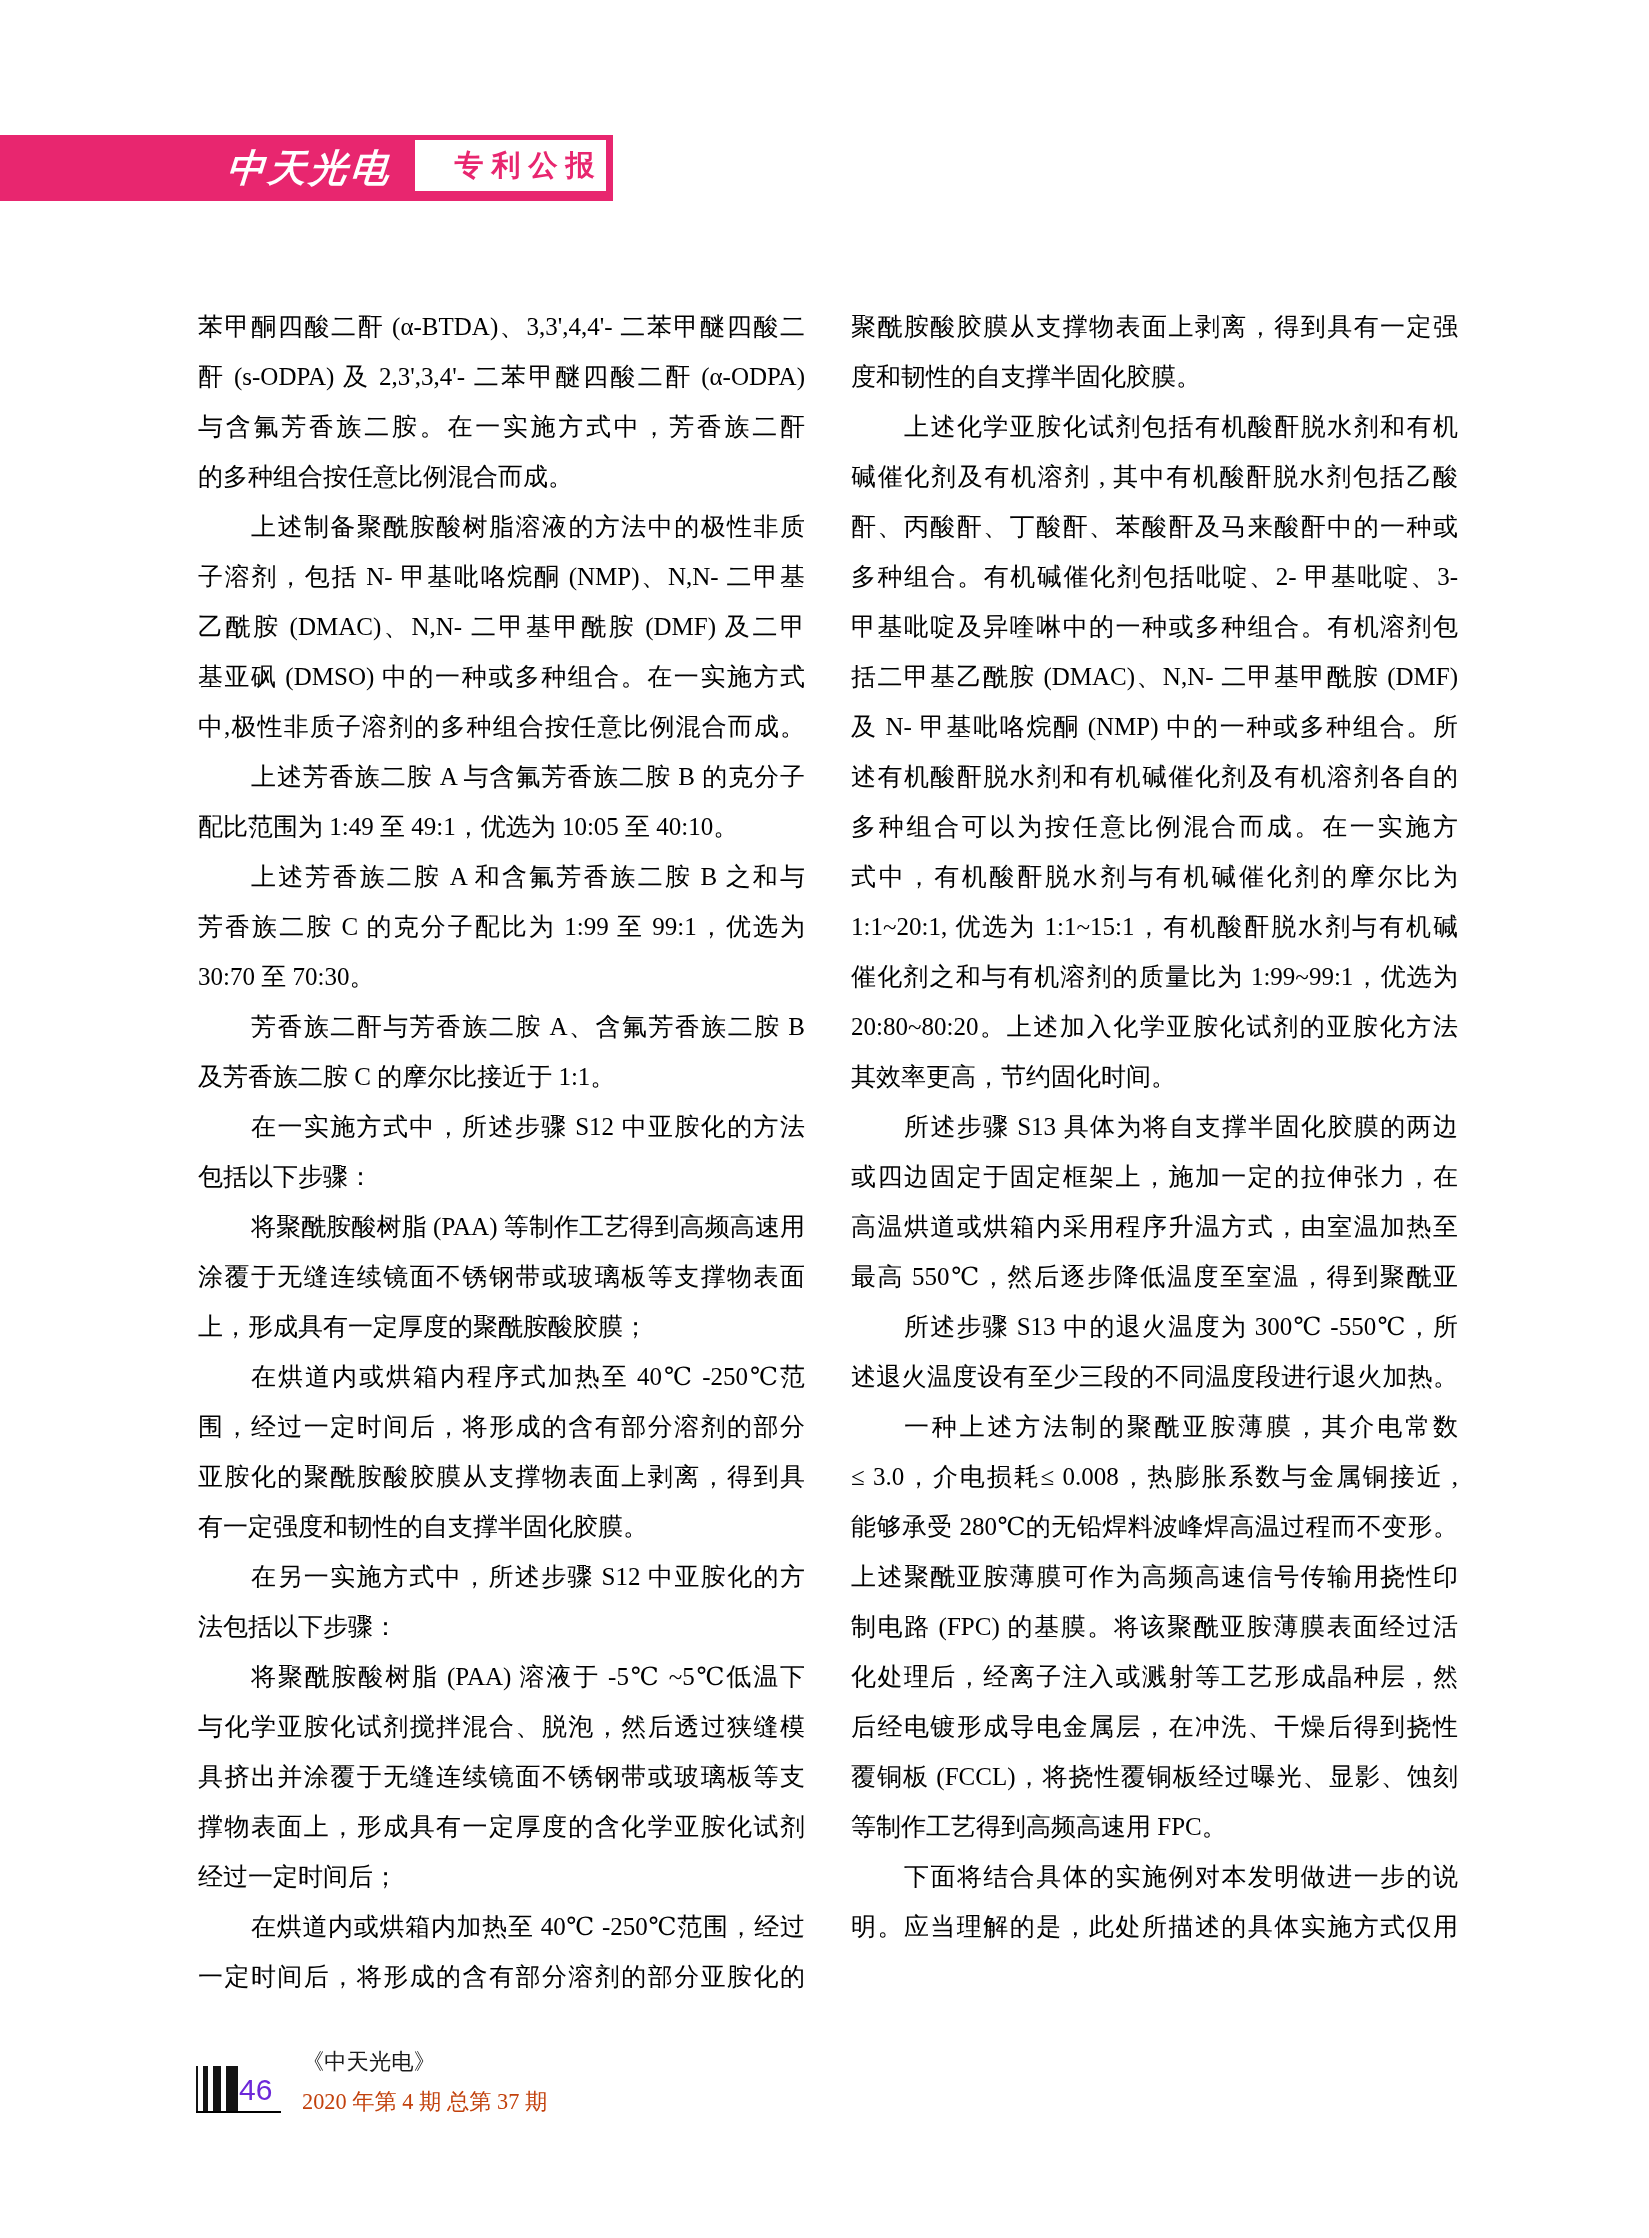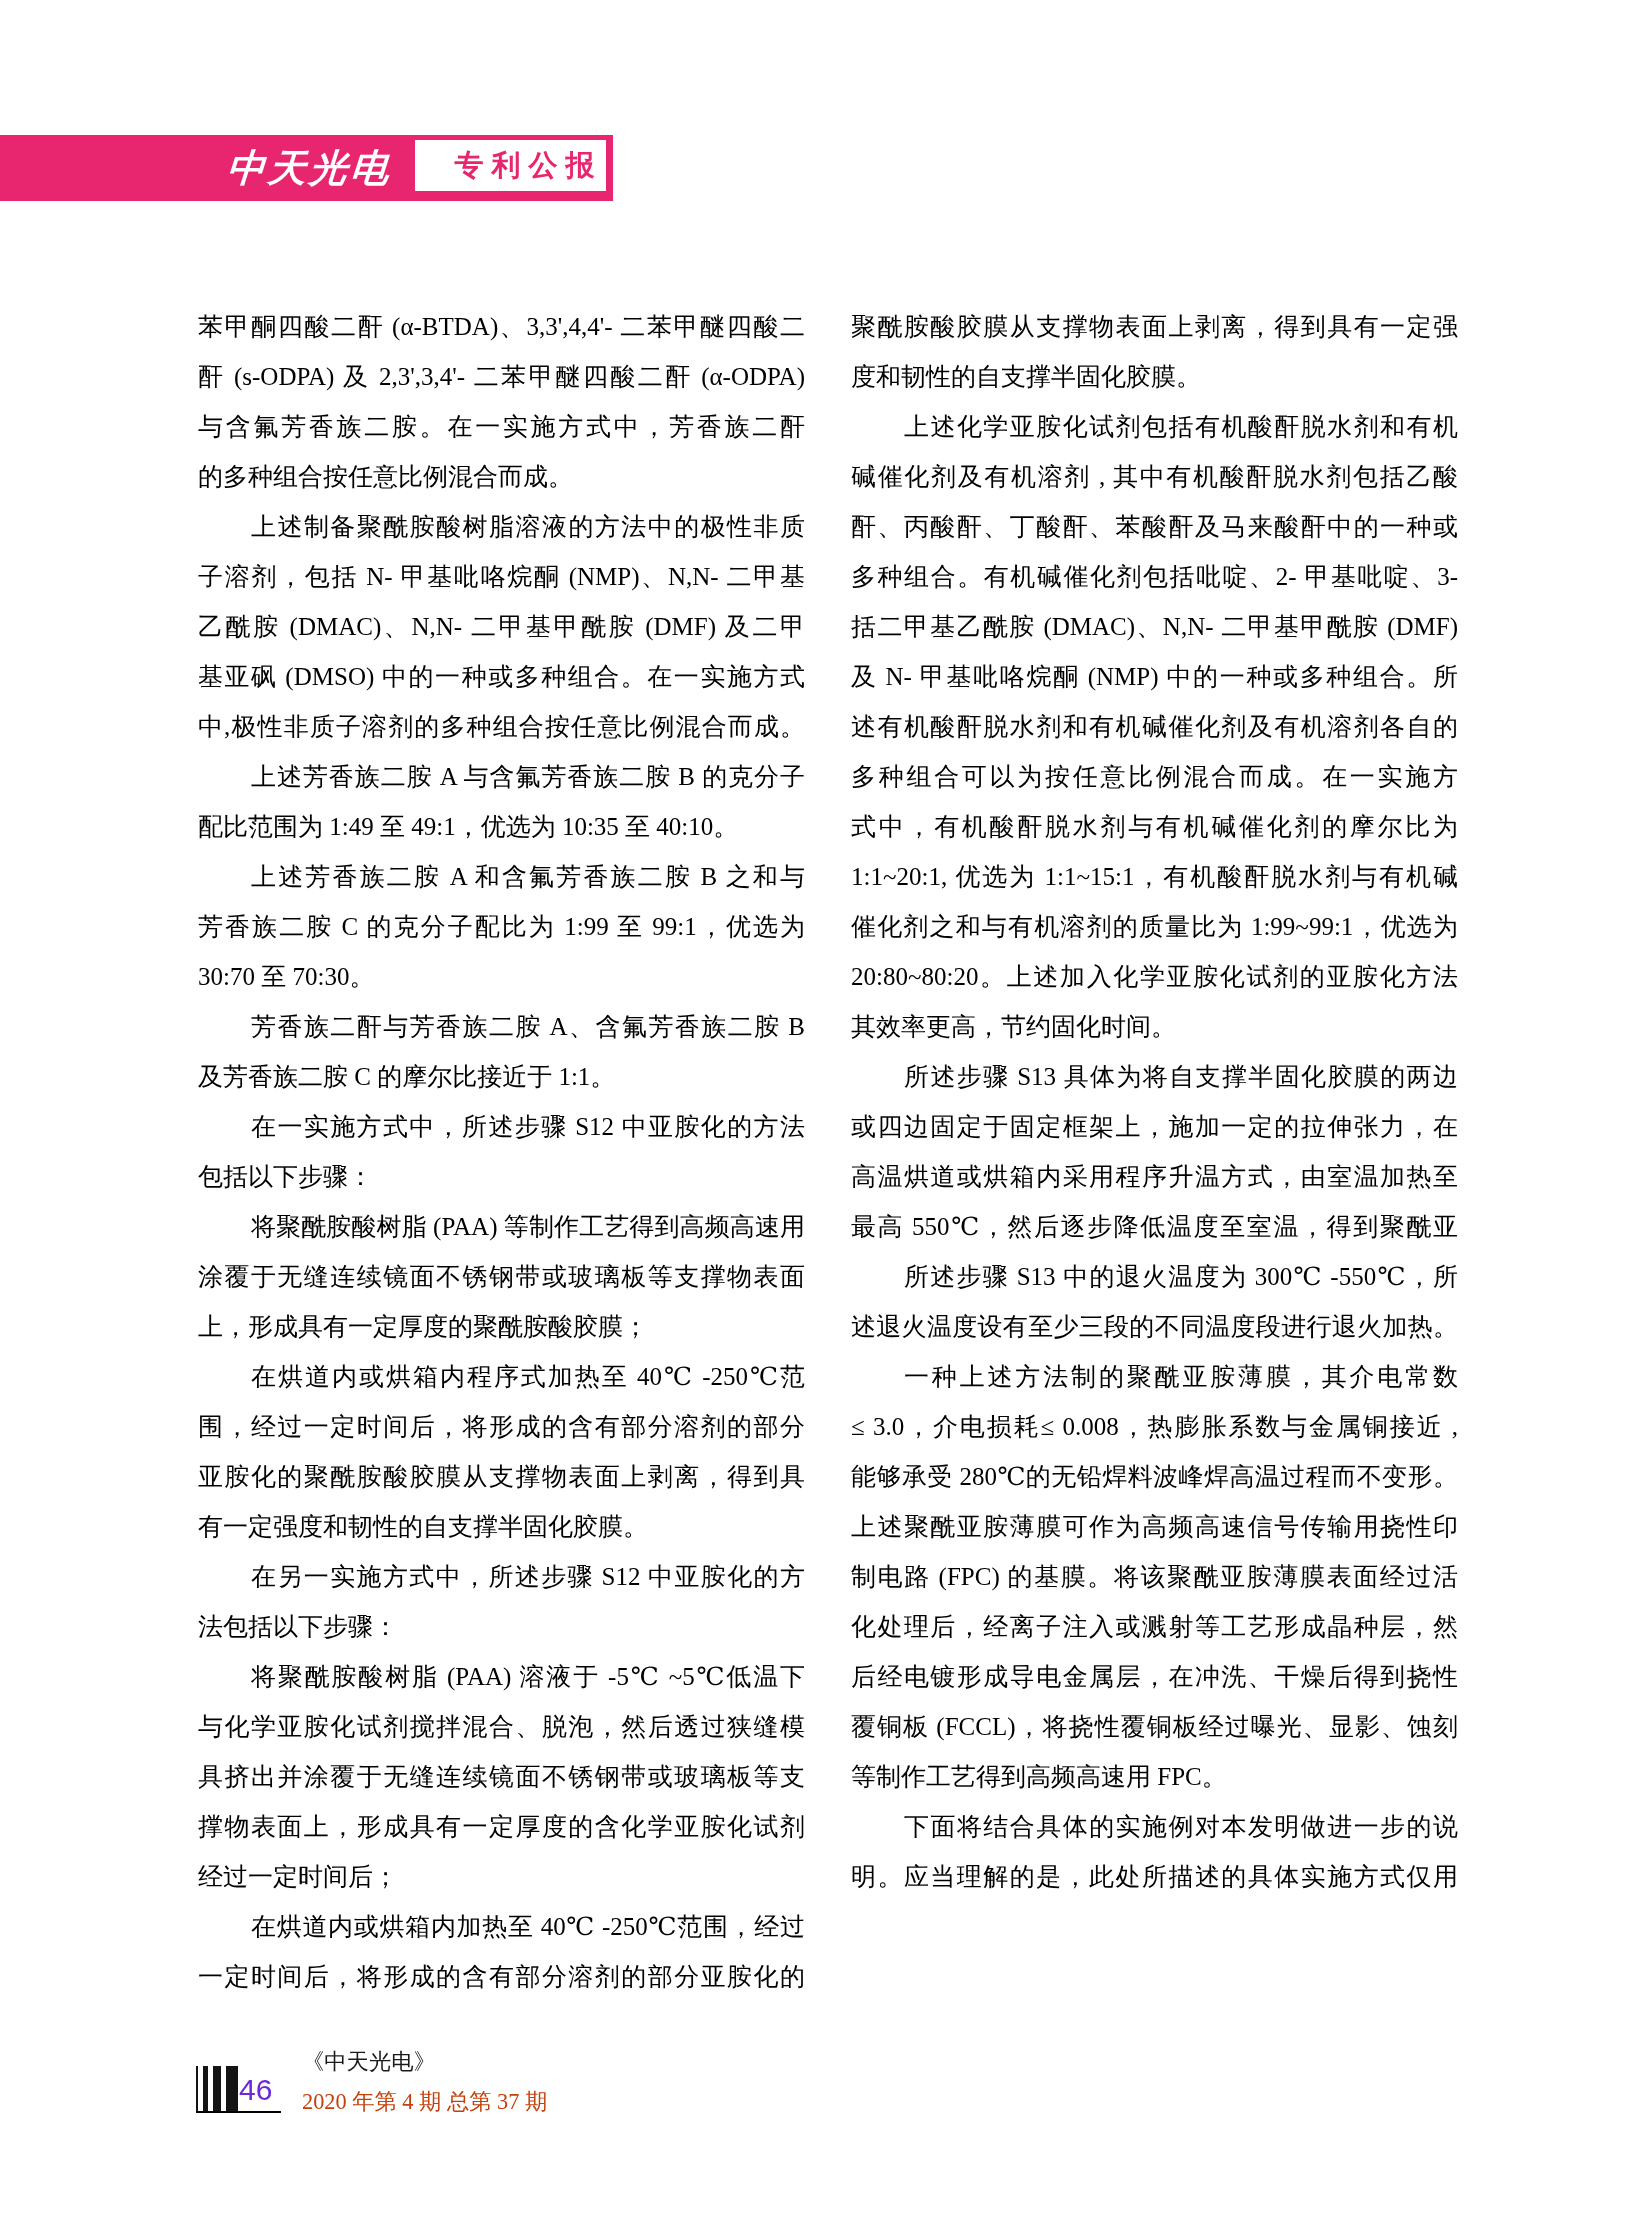--- a/index.html
+++ b/index.html
@@ -131,21 +131,21 @@
       <div class="line fill">苯甲酮四酸二酐 (α-BTDA)、3,3',4,4'- 二苯甲醚四酸二</div>
       <div class="line fill">酐 (s-ODPA) 及 2,3',3,4'- 二苯甲醚四酸二酐 (α-ODPA)</div>
       <div class="line fill">与含氟芳香族二胺。在一实施方式中，芳香族二酐</div>
       <div class="line">的多种组合按任意比例混合而成。</div>
       <div class="line indent fill">上述制备聚酰胺酸树脂溶液的方法中的极性非质</div>
       <div class="line fill">子溶剂，包括 N- 甲基吡咯烷酮 (NMP)、N,N- 二甲基</div>
       <div class="line fill">乙酰胺 (DMAC)、N,N- 二甲基甲酰胺 (DMF) 及二甲</div>
       <div class="line fill">基亚砜 (DMSO) 中的一种或多种组合。在一实施方式</div>
       <div class="line fill">中,极性非质子溶剂的多种组合按任意比例混合而成。</div>
       <div class="line indent fill">上述芳香族二胺 A 与含氟芳香族二胺 B 的克分子</div>
-      <div class="line">配比范围为 1:49 至 49:1，优选为 10:35 至 40:10。</div>
+      <div class="line">配比范围为 1:49 至 49:1，优选为 10:05 至 40:10。</div>
       <div class="line indent fill">上述芳香族二胺 A 和含氟芳香族二胺 B 之和与</div>
       <div class="line fill">芳香族二胺 C 的克分子配比为 1:99 至 99:1，优选为</div>
       <div class="line">30:70 至 70:30。</div>
       <div class="line indent fill">芳香族二酐与芳香族二胺 A、含氟芳香族二胺 B</div>
       <div class="line">及芳香族二胺 C 的摩尔比接近于 1:1。</div>
       <div class="line indent fill">在一实施方式中，所述步骤 S12 中亚胺化的方法</div>
       <div class="line">包括以下步骤：</div>
       <div class="line indent fill">将聚酰胺酸树脂 (PAA) 等制作工艺得到高频高速用</div>
       <div class="line fill">涂覆于无缝连续镜面不锈钢带或玻璃板等支撑物表面</div>
       <div class="line">上，形成具有一定厚度的聚酰胺酸胶膜；</div>
@@ -163,20 +163,21 @@
       <div class="line indent fill">在烘道内或烘箱内加热至 40℃ -250℃范围，经过</div>
       <div class="line fill">一定时间后，将形成的含有部分溶剂的部分亚胺化的</div>
     </div>
   <div class="col col-right">
       <div class="line fill">聚酰胺酸胶膜从支撑物表面上剥离，得到具有一定强</div>
       <div class="line">度和韧性的自支撑半固化胶膜。</div>
       <div class="line indent fill">上述化学亚胺化试剂包括有机酸酐脱水剂和有机</div>
       <div class="line fill">碱催化剂及有机溶剂 , 其中有机酸酐脱水剂包括乙酸</div>
       <div class="line fill">酐、丙酸酐、丁酸酐、苯酸酐及马来酸酐中的一种或</div>
       <div class="line fill">多种组合。有机碱催化剂包括吡啶、2- 甲基吡啶、3-</div>
+      <div class="line fill">甲基吡啶及异喹啉中的一种或多种组合。有机溶剂包</div>
       <div class="line fill">括二甲基乙酰胺 (DMAC)、N,N- 二甲基甲酰胺 (DMF)</div>
       <div class="line fill">及 N- 甲基吡咯烷酮 (NMP) 中的一种或多种组合。所</div>
       <div class="line fill">述有机酸酐脱水剂和有机碱催化剂及有机溶剂各自的</div>
       <div class="line fill">多种组合可以为按任意比例混合而成。在一实施方</div>
       <div class="line fill">式中，有机酸酐脱水剂与有机碱催化剂的摩尔比为</div>
       <div class="line fill">1:1~20:1, 优选为 1:1~15:1，有机酸酐脱水剂与有机碱</div>
       <div class="line fill">催化剂之和与有机溶剂的质量比为 1:99~99:1，优选为</div>
       <div class="line fill">20:80~80:20。上述加入化学亚胺化试剂的亚胺化方法</div>
       <div class="line">其效率更高，节约固化时间。</div>
       <div class="line indent fill">所述步骤 S13 具体为将自支撑半固化胶膜的两边</div>

